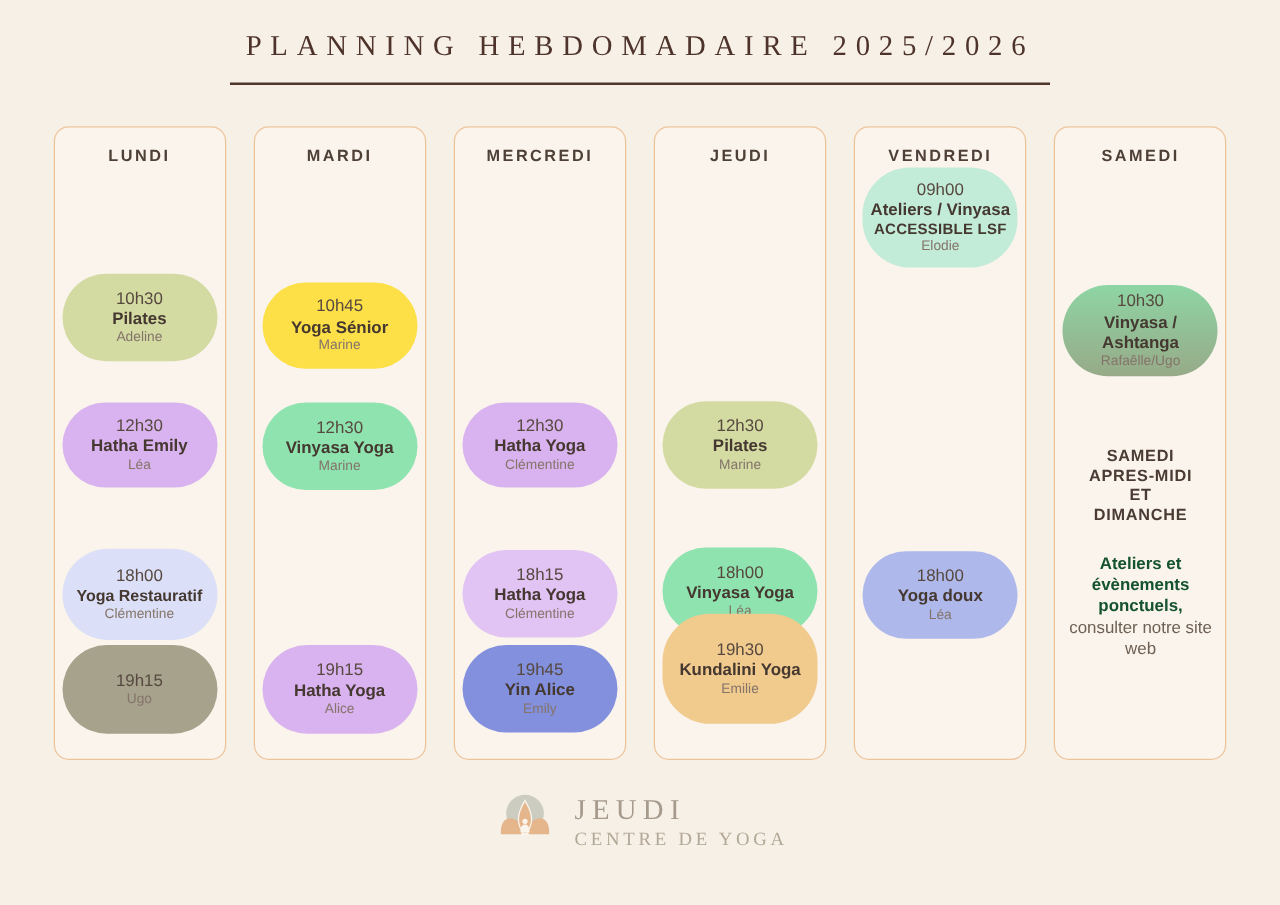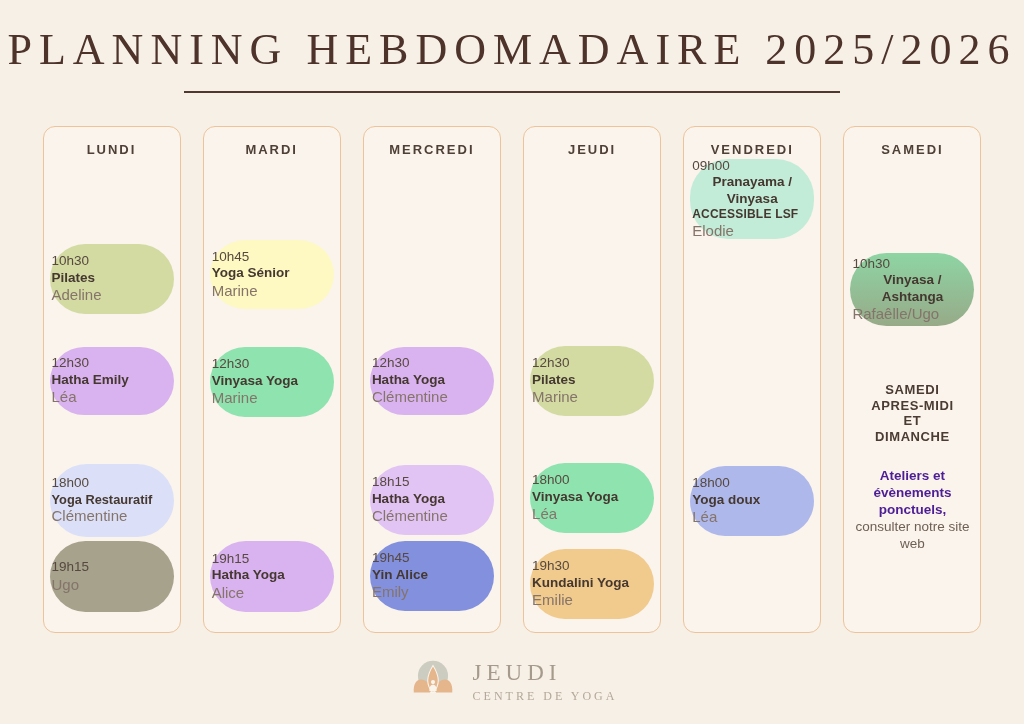--- a/index.html
+++ b/index.html
@@ -7,21 +7,21 @@
   body {
     background:#f7f0e6;
     font-family:"Liberation Sans", sans-serif;
     overflow:hidden;
   }
   
   .header { padding-top:24px; text-align:center; }
   .title {
     font-family:"Liberation Serif", serif;
     font-weight:500;
-    font-size:44px;
+    font-size:23px;
     letter-spacing:7px;
     color:#4e332b;
     white-space:nowrap;
   }
   .divider {
     width:656px; height:2px; background:#503831;
     margin:16px auto 0;
   }
   
   .board {
@@ -40,53 +40,53 @@
     position:absolute; top:15px; left:0; right:0;
     text-align:center;
     font-size:13px; font-weight:700;
     letter-spacing:2px;
     color:#4f4037;
   }
   .pill {
     position:absolute; left:6px; right:6px;
     border-radius:38px;
     display:flex; flex-direction:column;
-    align-items:flex-start; justify-content:center;
+    align-items:center; justify-content:center;
     text-align:center;
     line-height:1.22;
     padding:4px 2px;
   }
   .pill .time    { font-size:13.5px; color:#57493f; }
   .pill .name    { font-size:13.5px; font-weight:700; color:#453830; }
   .pill .note    { font-size:12px;  font-weight:700; color:#453830; letter-spacing:0.2px; }
-  .pill .teacher { font-size:15px; color:#85746a; }
+  .pill .teacher { font-size:11px; color:#85746a; }
   
   .sat-info {
     position:absolute; left:6px; right:6px; top:255px;
     text-align:center; color:#4a3b33;
   }
   .sat-head {
     font-size:13px; font-weight:700; letter-spacing:0.6px;
     line-height:1.2; white-space:pre-line;
   }
   .sat-body { margin-top:24px; font-size:13.5px; line-height:1.25; }
-  .sat-body .b { font-weight:700; color:#4c1d95; }
+  .sat-body .b { font-weight:700; color:#14532d; }
   .sat-body .r { color:#6f6054; }
   
   .footer {
     margin-top:21px;
     display:flex; align-items:center; justify-content:center; gap:14px;
   }
   .brand {
     font-family:"Liberation Serif", serif;
     font-size:23px; letter-spacing:5px; color:#a59a8b;
   }
   .brand-sub {
     font-family:"Liberation Serif", serif;
-    font-size:12px; letter-spacing:3px; color:#b3a897;
+    font-size:15px; letter-spacing:3px; color:#b3a897;
     margin-top:3px;
   }
 </style>
 </head>
 <body>
 
 <div class="header">
   <h1 class="title">PLANNING HEBDOMADAIRE 2025/2026</h1>
   <div class="divider"></div>
 </div>
@@ -111,21 +111,21 @@
       <div class="teacher">Clémentine</div>
     </div>
     <div class="pill" style="top: 414px; height: 71px; background: rgb(166, 162, 140);">
       <div class="time">19h15</div>
       <div class="teacher">Ugo</div>
     </div>
   </section>
 
   <section class="col">
     <h2 class="day">MARDI</h2>
-    <div class="pill" style="top: 113px; height: 69px; background: #fef9c3;">
+    <div class="pill" style="top: 124px; height: 69px; background: #fde047;">
       <div class="time">10h45</div>
       <div class="name">Yoga Sénior</div>
       <div class="teacher">Marine</div>
     </div>
     <div class="pill" style="top: 220px; height: 70px; background: rgb(142, 227, 175);">
       <div class="time">12h30</div>
       <div class="name">Vinyasa Yoga</div>
       <div class="teacher">Marine</div>
     </div>
     <div class="pill" style="top: 414px; height: 71px; background: rgb(217, 179, 239);">
@@ -159,32 +159,32 @@
     <div class="pill" style="top: 219px; height: 70px; background: rgb(211, 219, 163);">
       <div class="time">12h30</div>
       <div class="name">Pilates</div>
       <div class="teacher">Marine</div>
     </div>
     <div class="pill" style="top: 336px; height: 70px; background: rgb(142, 227, 175);">
       <div class="time">18h00</div>
       <div class="name">Vinyasa Yoga</div>
       <div class="teacher">Léa</div>
     </div>
-    <div class="pill" style="top: 422px; height: 70px; background: rgb(241, 202, 141);">
+    <div class="pill" style="top: 389px; height: 88px; background: rgb(241, 202, 141);">
       <div class="time">19h30</div>
       <div class="name">Kundalini Yoga</div>
       <div class="teacher">Emilie</div>
     </div>
   </section>
 
   <section class="col">
     <h2 class="day">VENDREDI</h2>
     <div class="pill" style="top: 32px; height: 80px; background: rgb(195, 236, 216);">
       <div class="time">09h00</div>
-      <div class="name">Pranayama / Vinyasa</div>
+      <div class="name">Ateliers / Vinyasa</div>
       <div class="note">ACCESSIBLE LSF</div>
       <div class="teacher">Elodie</div>
     </div>
     <div class="pill" style="top: 339px; height: 70px; background: rgb(174, 184, 235);">
       <div class="time">18h00</div>
       <div class="name">Yoga doux</div>
       <div class="teacher">Léa</div>
     </div>
   </section>
 

